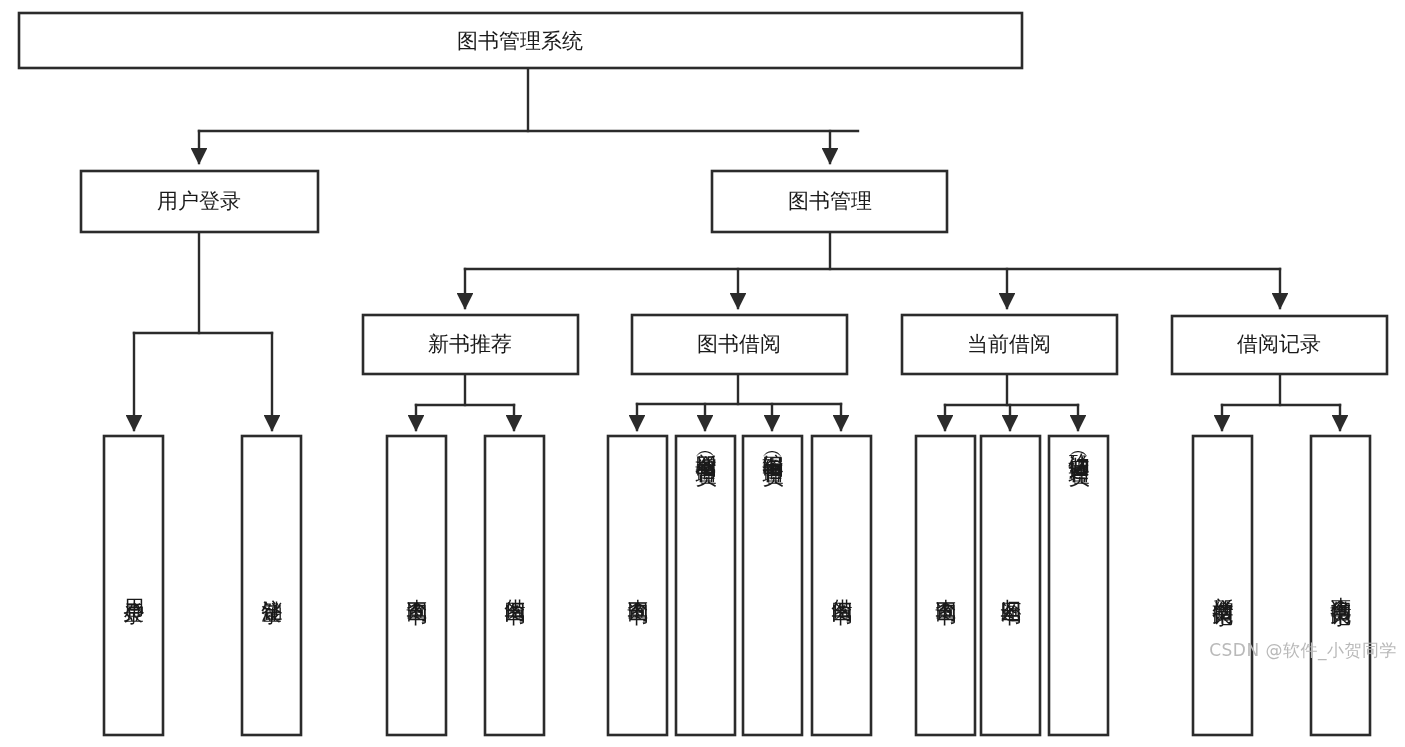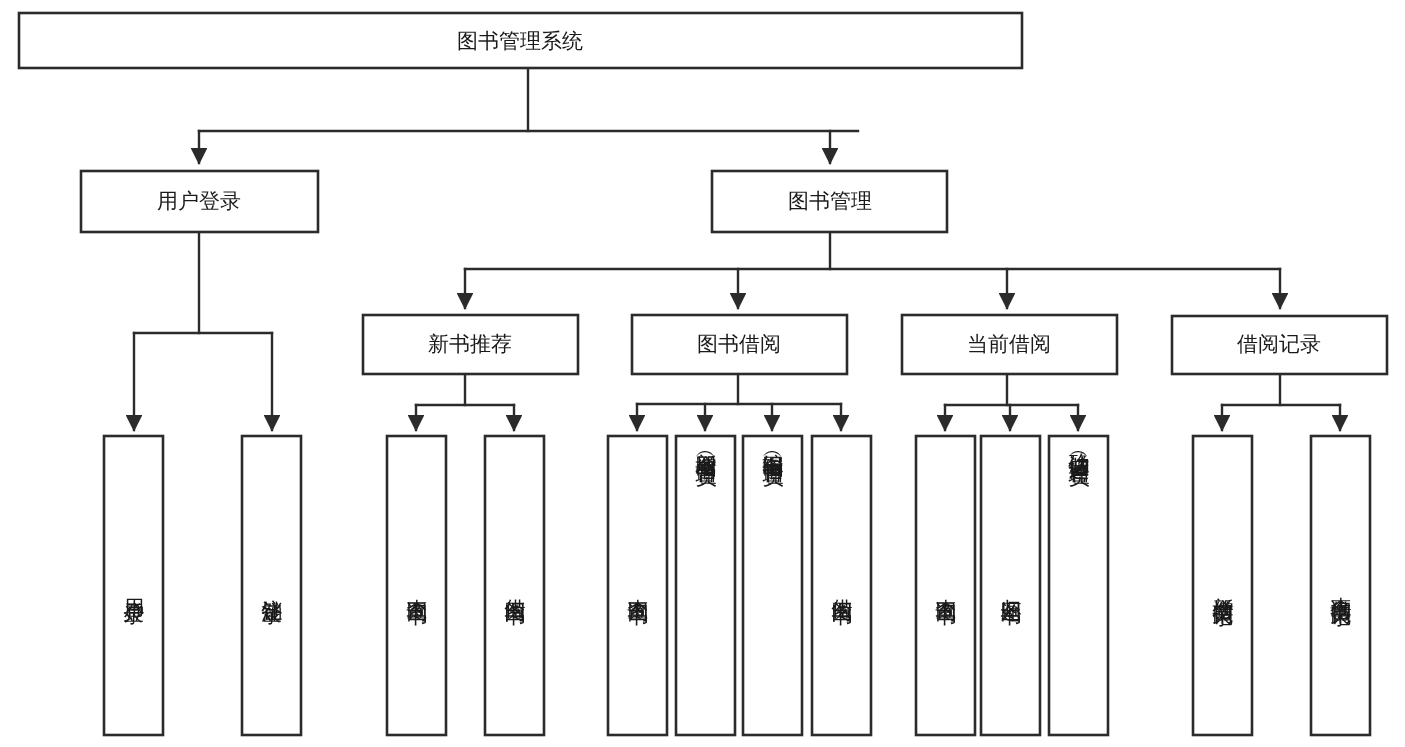--- a/index.html
+++ b/index.html
@@ -246,14 +246,15 @@
   <div class="vlabel-wrap" style="left:1049px; top:436px; width:59px; height:299px; align-items:flex-start;">
     <span class="vlabel">确认归还（管理员）</span>
   </div>
   <div class="vlabel-wrap" style="left:1193px; top:436px; width:59px; height:299px;">
     <span class="vlabel">新增借阅记录</span>
   </div>
   <div class="vlabel-wrap" style="left:1311px; top:436px; width:59px; height:299px;">
     <span class="vlabel">查询借阅记录</span>
   </div>
 
+  <div class="watermark">CSDN @软件_小贺同学</div>
 
 </div>
 
 </body></html>

